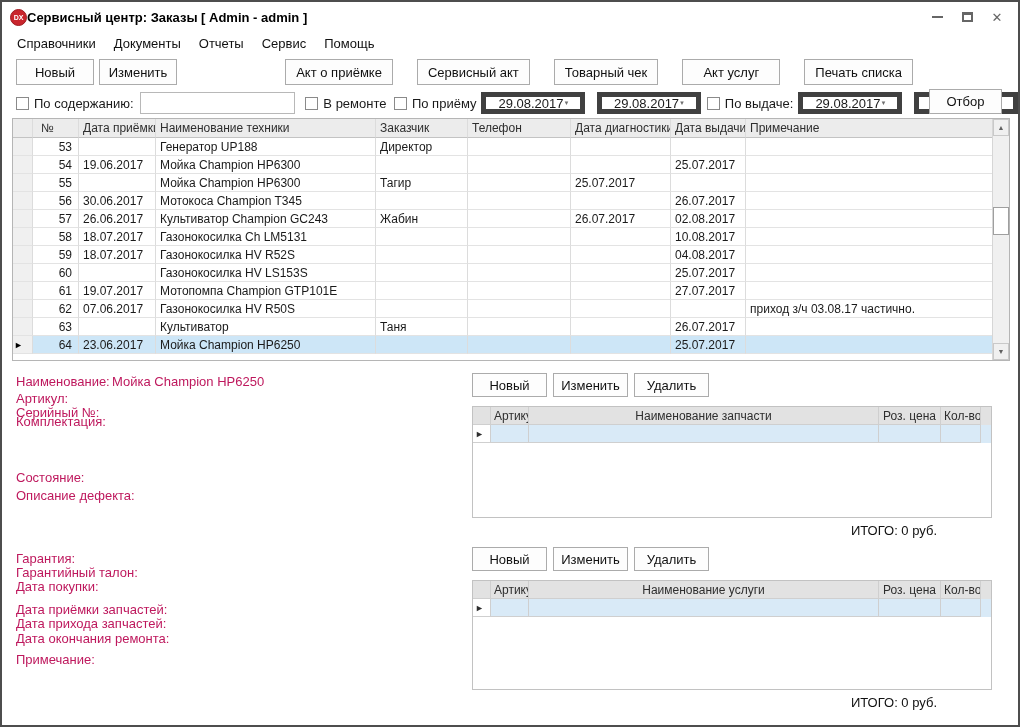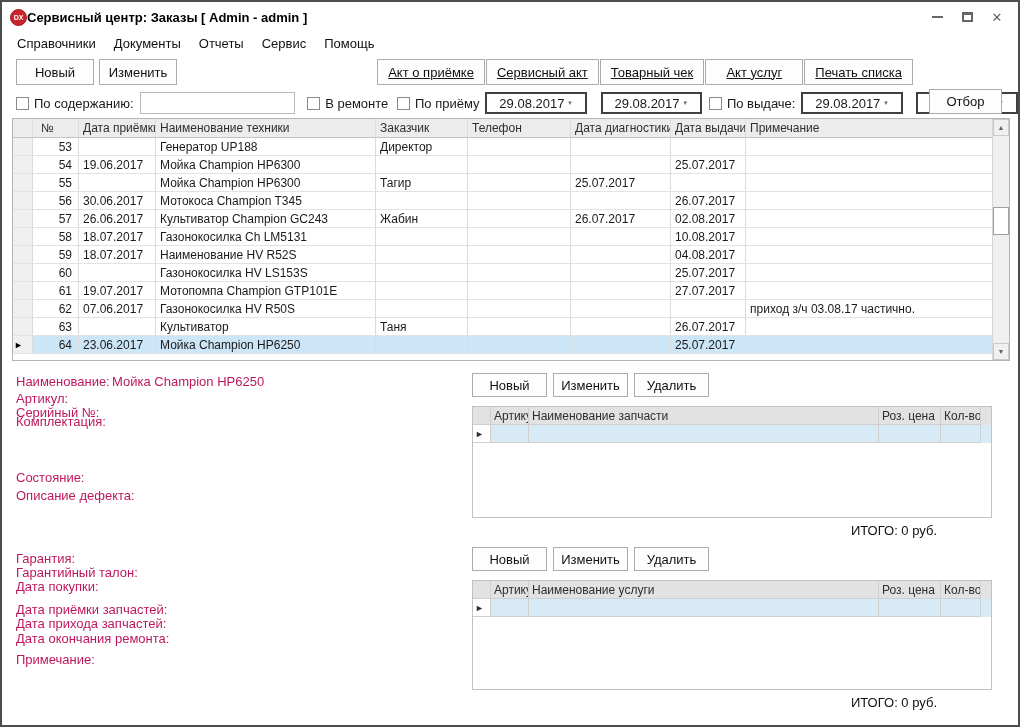--- a/index.html
+++ b/index.html
@@ -20,29 +20,29 @@
   
   .menubar { height:23px; display:flex; align-items:center; padding-left:6px; font-size:13px; color:#111; }
   .menu-item { padding:2px 9px; cursor:default; }
 
   
   .toolbar-row { position:absolute; top:57px; left:0; right:0; height:26px; }
   .btn { background:#fdfdfd; border:1px solid #ababab; font-family:inherit; font-size:13px; color:#111;
          height:26px; display:inline-flex; align-items:center; justify-content:center; cursor:default; }
   .btn-new { position:absolute; left:14px; width:78px; }
   .btn-edit { position:absolute; left:97px; width:78px; }
-  .print-group { position:absolute; right:105px; display:flex; gap:1px;text-decoration:underline; }
+  .print-group { position:absolute; right:105px; display:flex; gap:24px; }
   .print-group .btn { min-width:98px; padding:0 10px; }
 
   
   .filter-row { position:absolute; top:89px; left:14px; right:0; height:24px; display:flex; align-items:center; font-size:13px;justify-content:center; }
   .cb { width:13px; height:13px; background:#fff; border:1px solid #8a8a8a; display:inline-block; flex:0 0 13px; }
   .cb-label { margin-left:5px; white-space:nowrap; }
   .search-input { margin-left:6px; width:155px; height:22px; border:1px solid #b8b8b8; font-family:inherit; font-size:13px; padding:0 4px; }
-  .combo { height:22px; width:104px; border:2px solid #404040; background:#fff; display:flex; align-items:center; padding:0 12px; }
+  .combo { height:22px; width:104px; border:5px solid #404040; background:#fff; display:flex; align-items:center; padding:0 12px; }
   .combo .combo-text { flex:1; font-size:13px; }
   .combo .combo-arrow { font-size:6px; color:#707070; }
   .sp { display:inline-block; }
   .btn-filter { position:absolute; right:16px; top:-2px; width:73px; height:25px; }
 
   
   .orders-table { position:absolute; top:116px; left:10px; width:998px; height:243px; border:1px solid #b5b5b5; background:#fff; }
   .grid-area { position:absolute; left:0; top:0; right:17px; bottom:0; overflow:hidden; }
   .grow { display:flex; height:18px; }
   .grow.header { height:19px; background:#ececec; }
@@ -73,21 +73,21 @@
   .details { position:absolute; left:14px; top:372px; width:445px; height:340px; font-size:13px; color:#be185d; }
   .dl { position:absolute; left:0; white-space:nowrap; }
   .dval { position:absolute; left:96px; white-space:nowrap; }
 
   
   .right-panels { position:absolute; left:470px; top:371px; width:520px; height:345px; }
   .panel-btns { position:absolute; left:0; display:flex; gap:6px; }
   .panel-btns .btn { width:75px; height:24px; font-size:13px; }
   .ptable { position:absolute; left:0; width:520px; border:1px solid #c2c2c2; background:#fff; }
   .prow { display:flex; height:18px; }
-  .prow.pheader { background:#e2e2e2; }
+  .prow.pheader { background:#e2e2e2;text-align:center; }
   .pcell { border-right:1px solid #cfcfcf; border-bottom:1px solid #cfcfcf; padding:2px 3px; font-size:12px; white-space:nowrap; overflow:hidden; color:#2e2e2e; }
   .p-ind { flex:0 0 18px; padding:2px 2px; font-size:9px; display:flex; align-items:center; background:#fff; }
   .pheader .p-ind { background:#e2e2e2; }
   .p-art { flex:0 0 38px; }
   .p-name { flex:1; }
   .p-price { flex:0 0 62px; }
   .p-qty { flex:0 0 40px; }
   .p-fill { flex:0 0 10px; border:none; }
   .prow.sel .pcell { background:#d9eaf7; }
   .prow.sel .p-ind { background:#fff; }
@@ -247,21 +247,21 @@
       <div class="gcell c-cust"></div>
       <div class="gcell c-phone"></div>
       <div class="gcell c-diag"></div>
       <div class="gcell c-issue">10.08.2017</div>
       <div class="gcell c-note"></div>
     </div>
           <div class="grow">
       <div class="gcell c-ind"></div>
       <div class="gcell c-num">59</div>
       <div class="gcell c-rcpt">18.07.2017</div>
-      <div class="gcell c-dev">Наименование HV R52S</div>
+      <div class="gcell c-dev">Газонокосилка HV R52S</div>
       <div class="gcell c-cust"></div>
       <div class="gcell c-phone"></div>
       <div class="gcell c-diag"></div>
       <div class="gcell c-issue">04.08.2017</div>
       <div class="gcell c-note"></div>
     </div>
           <div class="grow">
       <div class="gcell c-ind"></div>
       <div class="gcell c-num">60</div>
       <div class="gcell c-rcpt"></div>

